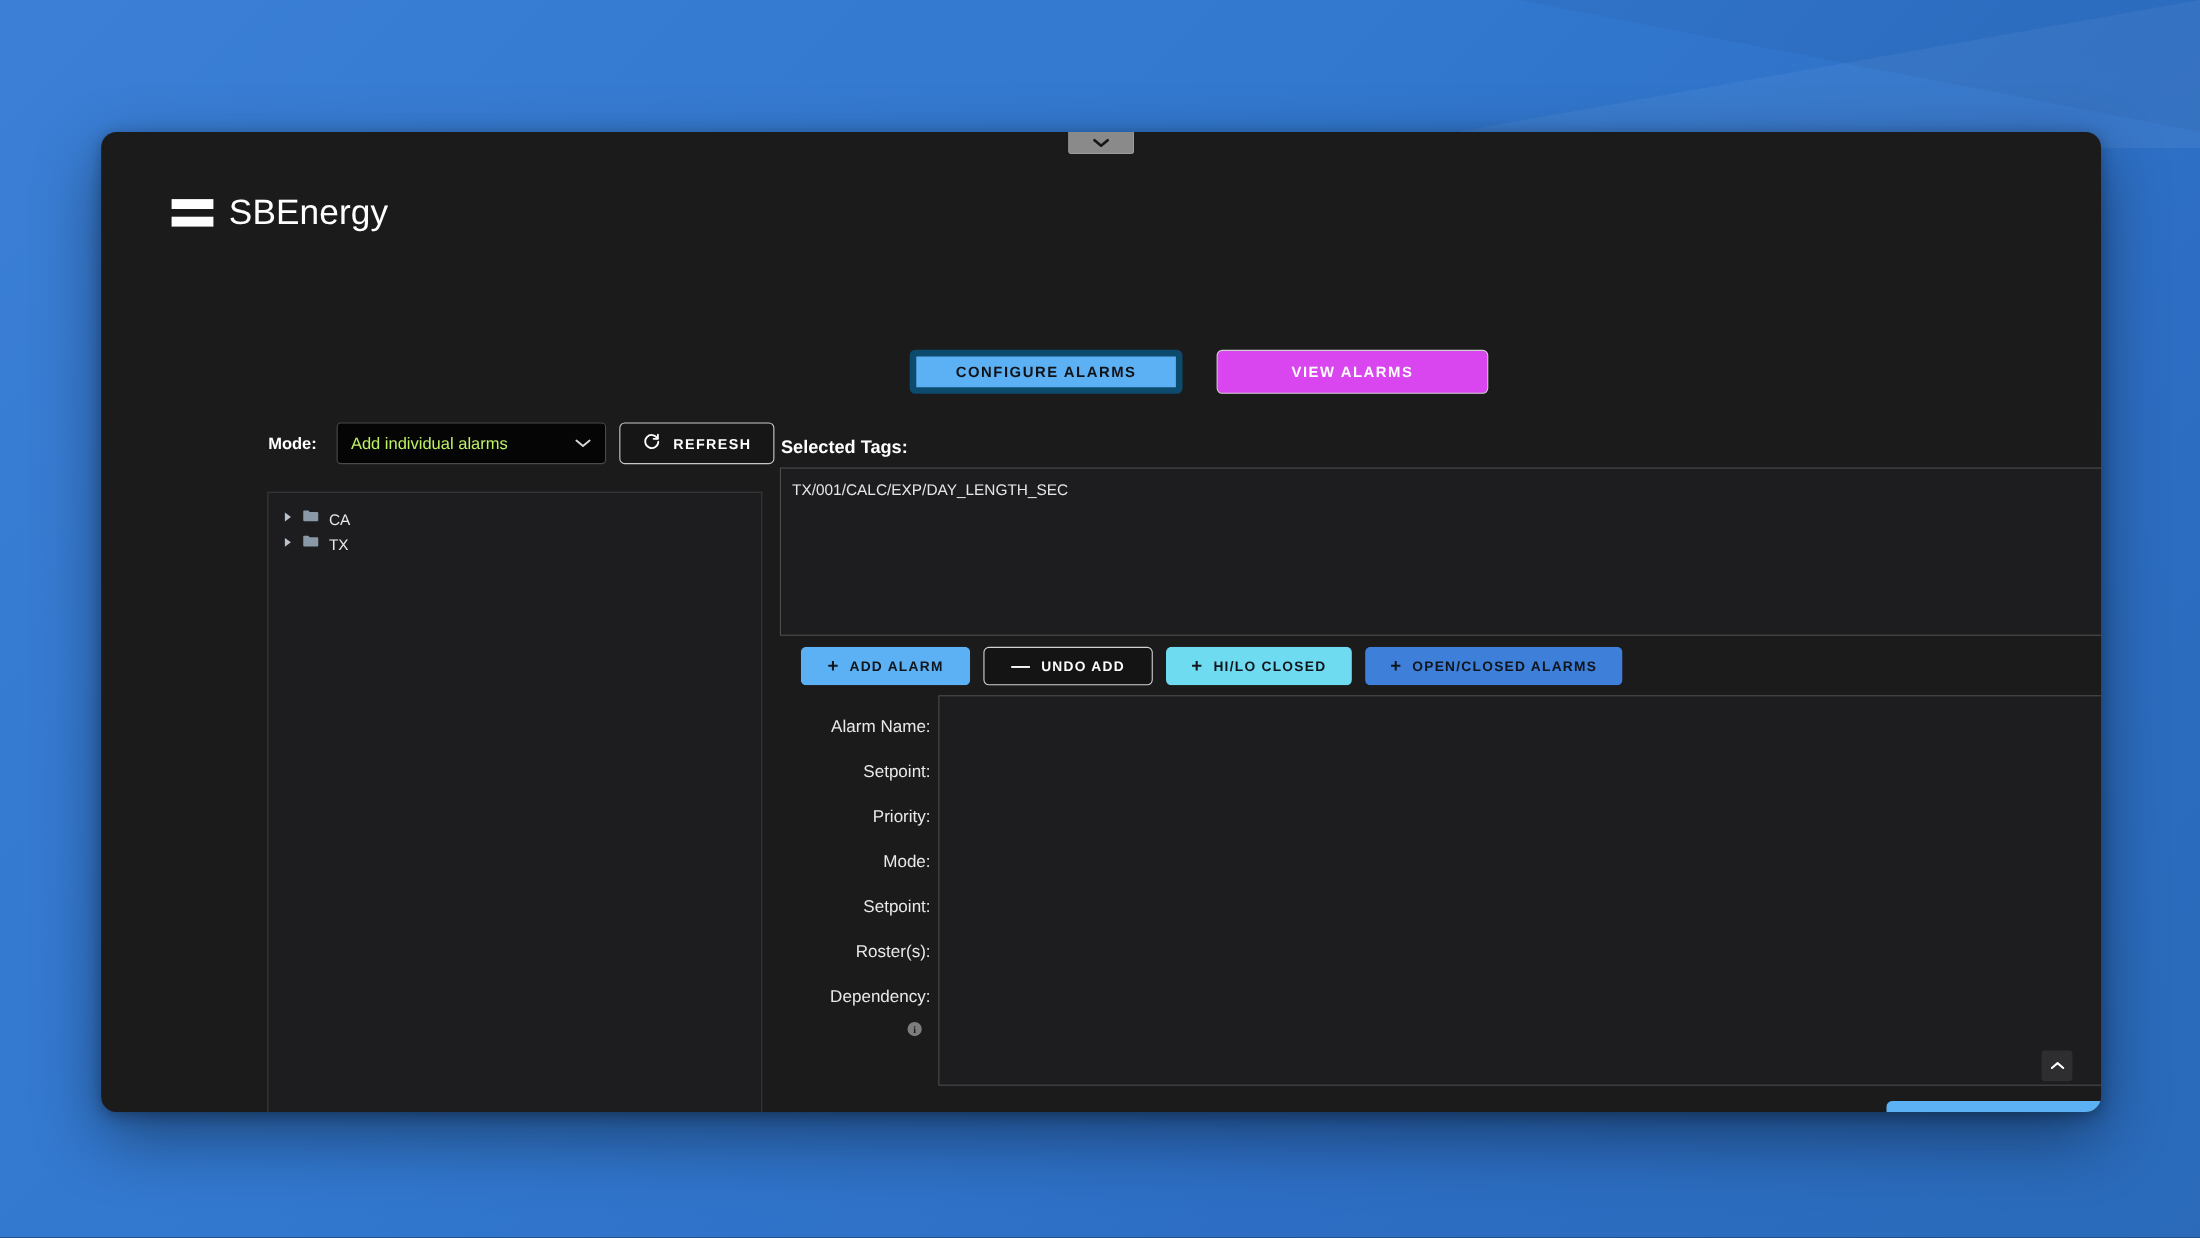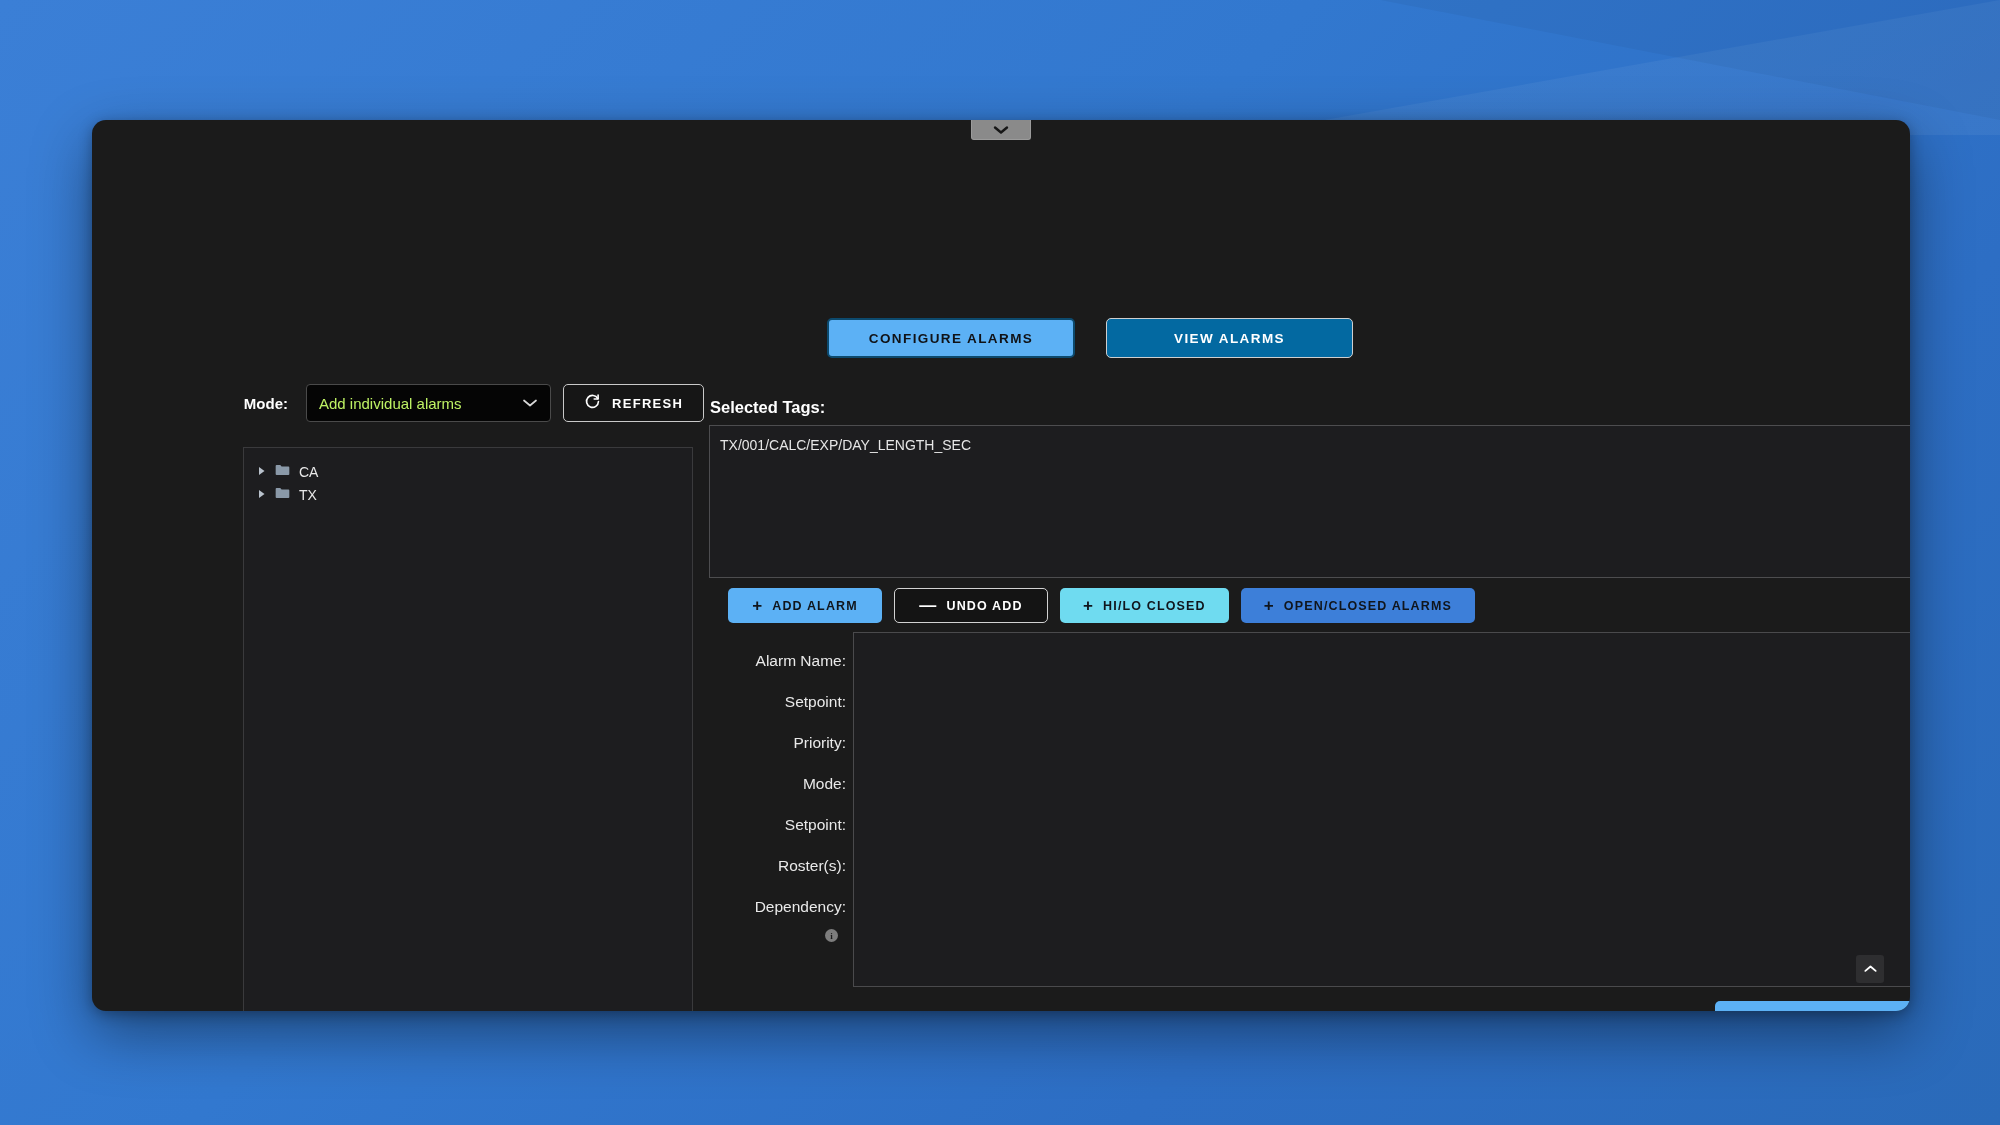--- a/index.html
+++ b/index.html
@@ -122,25 +122,25 @@
     display: flex;
     align-items: center;
     justify-content: center;
     cursor: pointer;
     white-space: nowrap;
   }
   .top-tab.active {
     width: 248px;
     background: #5cb1f5;
     color: #101216;
-    border: 2px solid #0c4a6e;
+    border: 6px solid #0c4a6e;
   }
   .top-tab.inactive {
     width: 247px;
-    background: #0369a1;
+    background: #d946ef;
     color: #ffffff;
     border: 1px solid #cfcfcf;
   }
 
   
   #mode-row {
     position: absolute;
     left: 140px;
     top: 264px;
     display: flex;
@@ -384,20 +384,31 @@
 <div id="app-window">
 
   <div id="collapse-handle">
     <span>
       <svg width="16" height="10" viewBox="0 0 16 10">
         <path d="M2 2.5 L8 7.5 L14 2.5" fill="none" stroke="#161616" stroke-width="2.4" stroke-linecap="round" stroke-linejoin="round"></path>
       </svg>
     </span>
   </div>
 
+  <div id="app-header">
+    <div id="brand">
+      <span id="brand-mark">
+        <i></i>
+          <i></i>
+      </span>
+      <span id="brand-text">
+        <span class="bold">SB</span><span class="thin">Energy</span>
+      </span>
+    </div>
+  </div>
 
   <div id="top-tabs">
     <div class="top-tab active">CONFIGURE ALARMS</div>
     <div class="top-tab inactive">VIEW ALARMS</div>
   </div>
 
   <div id="mode-row">
     <span id="mode-label">Mode:</span>
     <div id="mode-select">
       <span>Add individual alarms</span>

